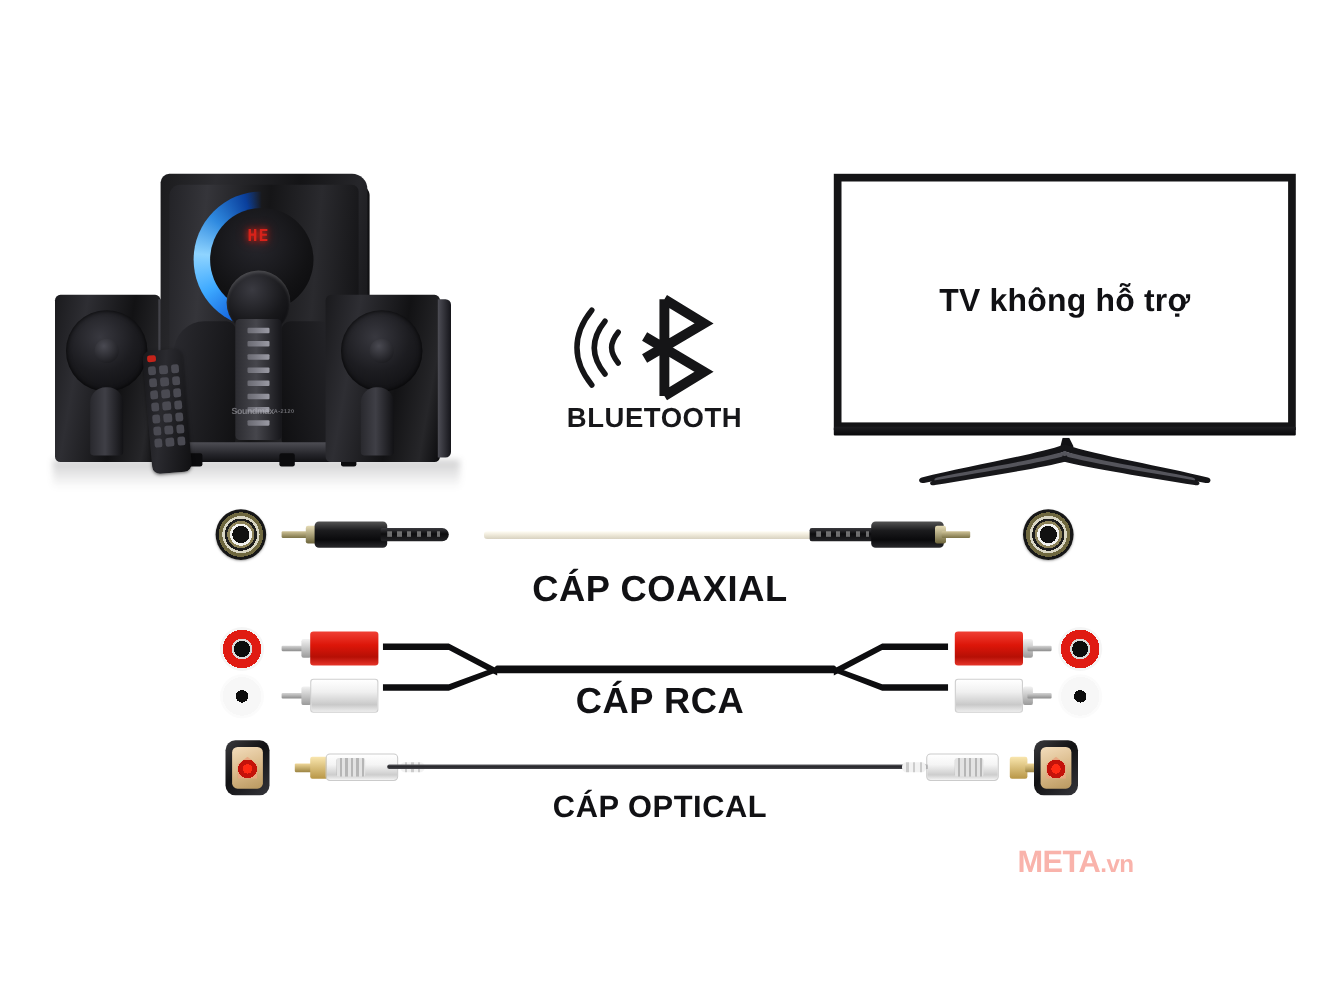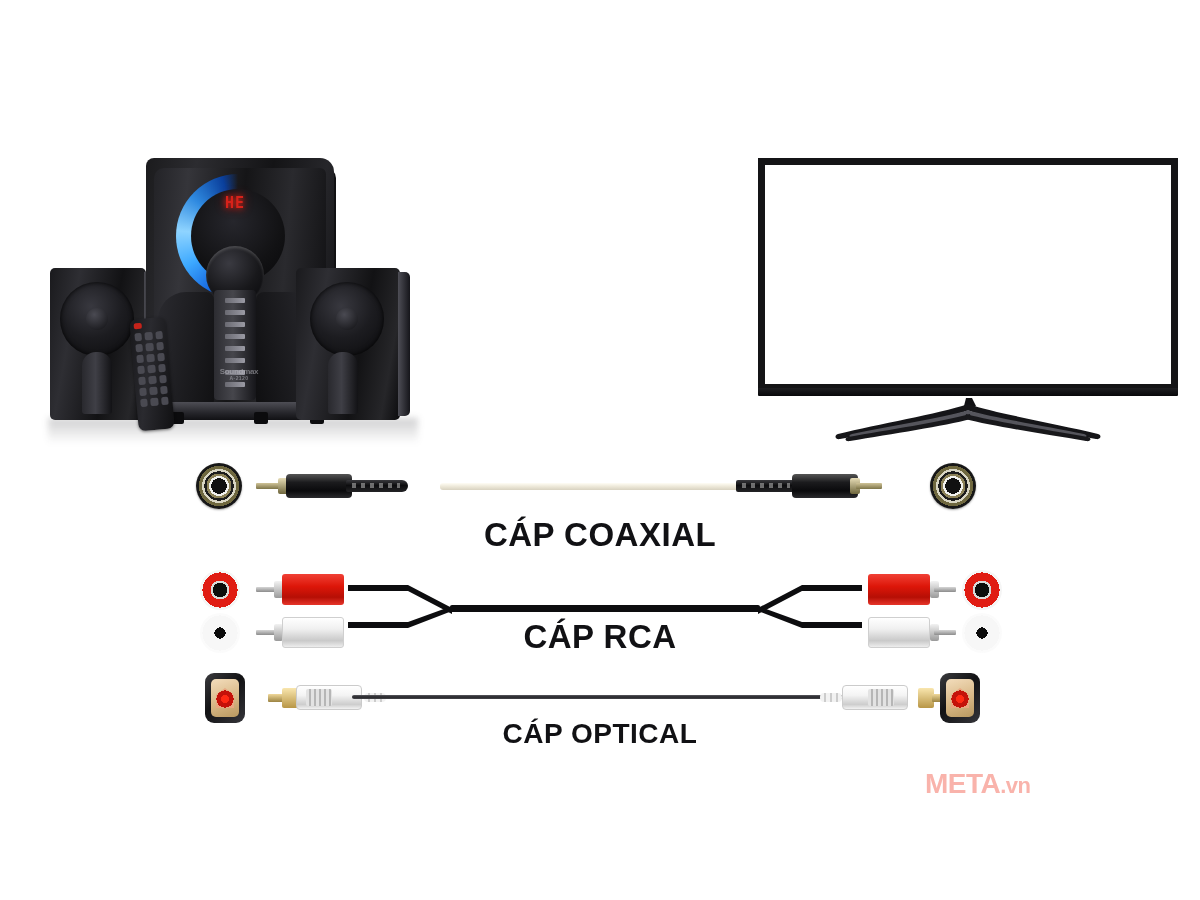--- a/index.html
+++ b/index.html
@@ -39,21 +39,21 @@
     border-radius:50%;
     background: conic-gradient(from 200deg, #0d58d8 0deg, #3da9ff 40deg, #8fd4ff 75deg, #2f8ae0 110deg, #0a3f9c 145deg, rgba(0,0,0,0) 160deg, rgba(0,0,0,0) 360deg);
     filter: blur(0.4px);
   }
   .led-ring-inner {
     position:absolute; left:163px; top:39px; width:94px; height:94px;
     border-radius:50%;
     background: radial-gradient(circle at 45% 35%, #26262c 0%, #121214 60%, #08080a 100%);
   }
   .led-display {
-    position:absolute; left:176px; top:41px; width:62px; height:24px;
+    position:absolute; left:176px; top:52px; width:62px; height:24px;
     display:flex; align-items:center; justify-content:center;
     color:#e2231a; font-family:"DejaVu Sans Mono", monospace; font-weight:700;
     font-size:15px; letter-spacing:1px;
     text-shadow:0 0 6px #ff2a18, 0 0 12px #8f0d06;
     opacity:.95;
   }
   .sub-knob {
     position:absolute; left:178px; top:96px; width:58px; height:58px;
     border-radius:50%;
     background: radial-gradient(circle at 40% 30%, #3a3a41 0%, #18181b 55%, #07070a 100%);
@@ -74,21 +74,21 @@
     background: linear-gradient(100deg,#2a2a2f,#111113);
     border-radius: 28px 8px 4px 4px;
   }
   .sub-vent-b{
     position:absolute; left:228px; top:142px; width:62px; height:112px;
     background: linear-gradient(260deg,#2a2a2f,#0f0f11);
     border-radius: 8px 28px 4px 4px;
   }
   .sub-brand {
     position:absolute; left:176px; top:212px; width:70px; height:24px;
-    display:flex; flex-direction:column; align-items:center; justify-content:center;
+    display:flex; align-items:center; justify-content:center;
     color:#b9b9c0; opacity:.55; line-height:1;
   }
   .sub-brand .b1{ font-size:8px; font-weight:700; letter-spacing:-.3px; }
   .sub-brand .b2{ font-size:5px; font-weight:700; letter-spacing:.4px; }
   .sub-base {
     position:absolute; left:128px; top:252px; width:176px; height:18px;
     background: linear-gradient(180deg,#4e4e55,#26262b 60%,#111114);
     border-radius: 3px 3px 5px 5px;
   }
   .sub-foot { position:absolute; top:262px; width:14px; height:12px; background:#0b0b0d; border-radius:2px; }
@@ -340,24 +340,40 @@
           <i></i>
           <i></i>
           <i></i>
         <i></i>
           <i></i>
           <i></i>
       </div>
     </div>
   </div>
 
+  <div class="bt-group">
+    <svg width="190" height="104" viewBox="0 0 190 104">
+
+      <g fill="none" stroke="#151517" stroke-width="5" stroke-linecap="round">
+        <path d="M38 20 C20 42 20 66 38 88"></path>
+        <path d="M50 30 C37 46 37 62 50 78"></path>
+        <path d="M62 40 C54 50 54 58 62 68"></path>
+      </g>
+
+      <g>
+        <path d="M104 10 L104 98 M104 10 L140 32 L86 64 M104 98 L140 76 L86 44" fill="none" stroke="#151517" stroke-width="9" stroke-linejoin="miter" stroke-linecap="butt"></path>
+      </g>
+    </svg>
+    <div class="bt-label">BLUETOOTH</div>
+  </div>
 
   <div class="tv-group">
     <div class="tv-frame">
       <div class="tv-text">
+        <div class="l1">TV không hỗ trợ</div>
       </div>
     </div>
     <svg class="tv-stand" viewBox="0 0 300 48">
       <path d="M148 0 h6 l4 8 -6 4 -6 -4 z" fill="#111114"></path>
       <path d="M150 6 C120 16 60 26 20 36 C16 37 17 42 22 41 C66 33 124 22 151 12 z" fill="#151518"></path>
       <path d="M150 6 C180 16 240 26 280 36 C284 37 283 42 278 41 C234 33 176 22 149 12 z" fill="#151518"></path>
       <path d="M151 12 C124 20 72 28 34 36 C30 37 31 40 35 39 C76 32 128 24 152 17 z" fill="#55555c"></path>
       <path d="M149 12 C176 20 228 28 266 36 C270 37 269 40 265 39 C224 32 172 24 148 17 z" fill="#55555c"></path>
       <path d="M152 16 C122 24 70 32 30 39 C26 40 27 44 32 43 C74 36 126 28 153 21 z" fill="#18181b"></path>
       <path d="M148 16 C178 24 230 32 270 39 C274 40 273 44 268 43 C226 36 174 28 147 21 z" fill="#18181b"></path>

